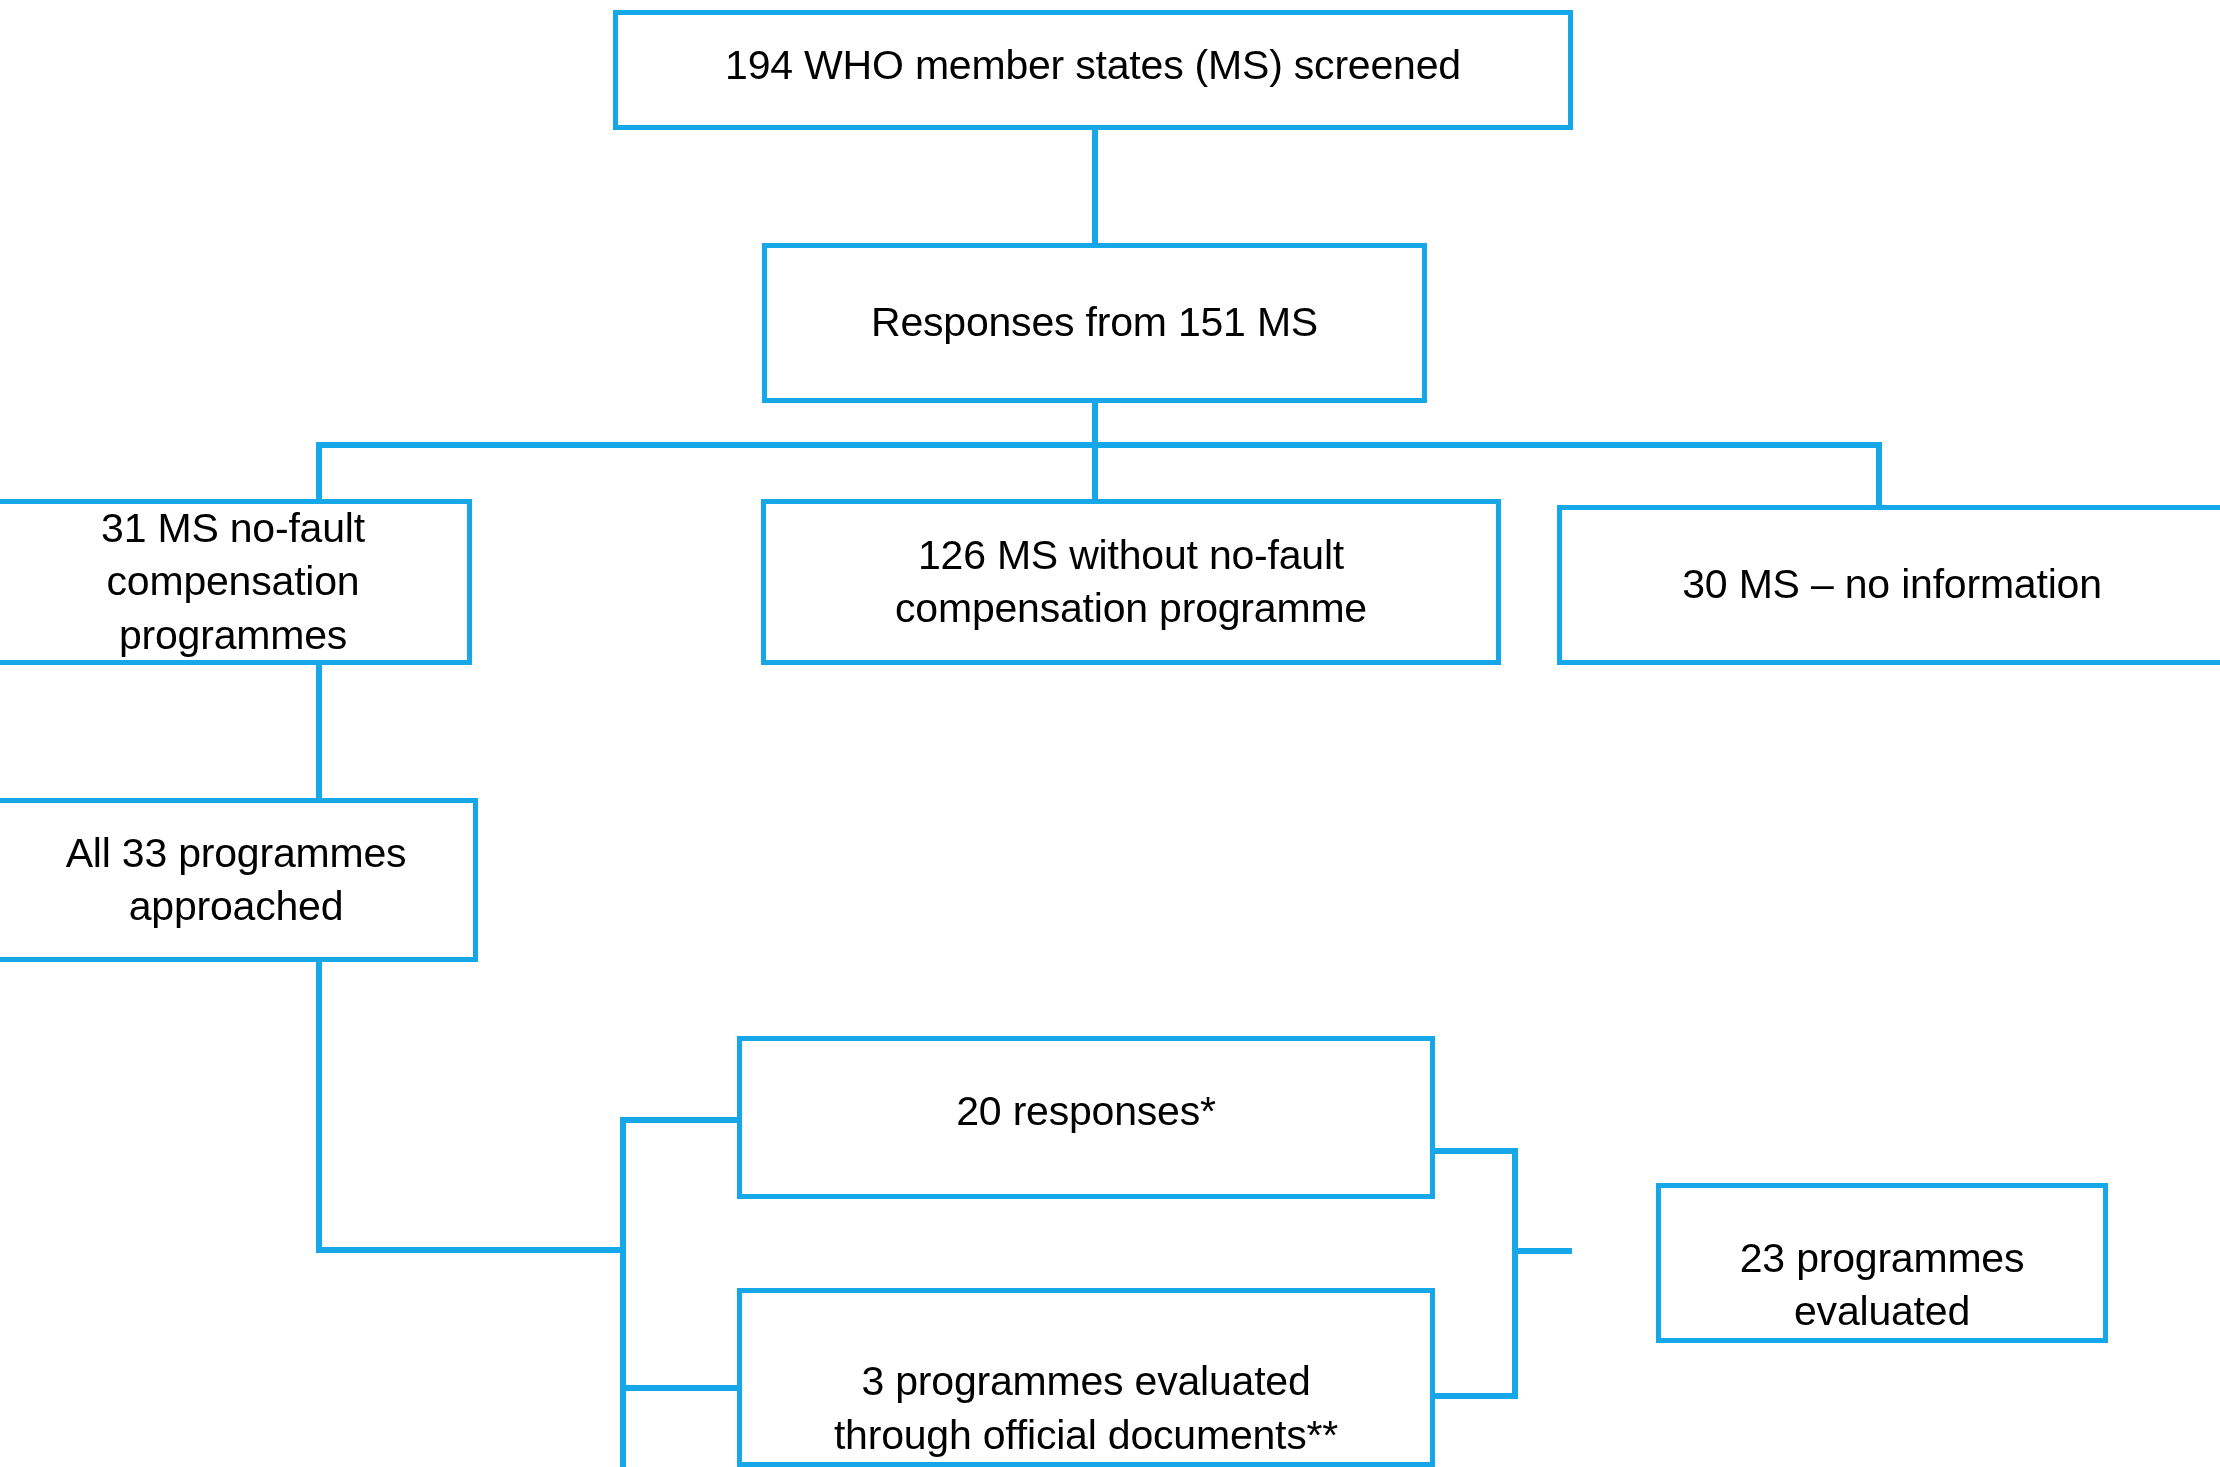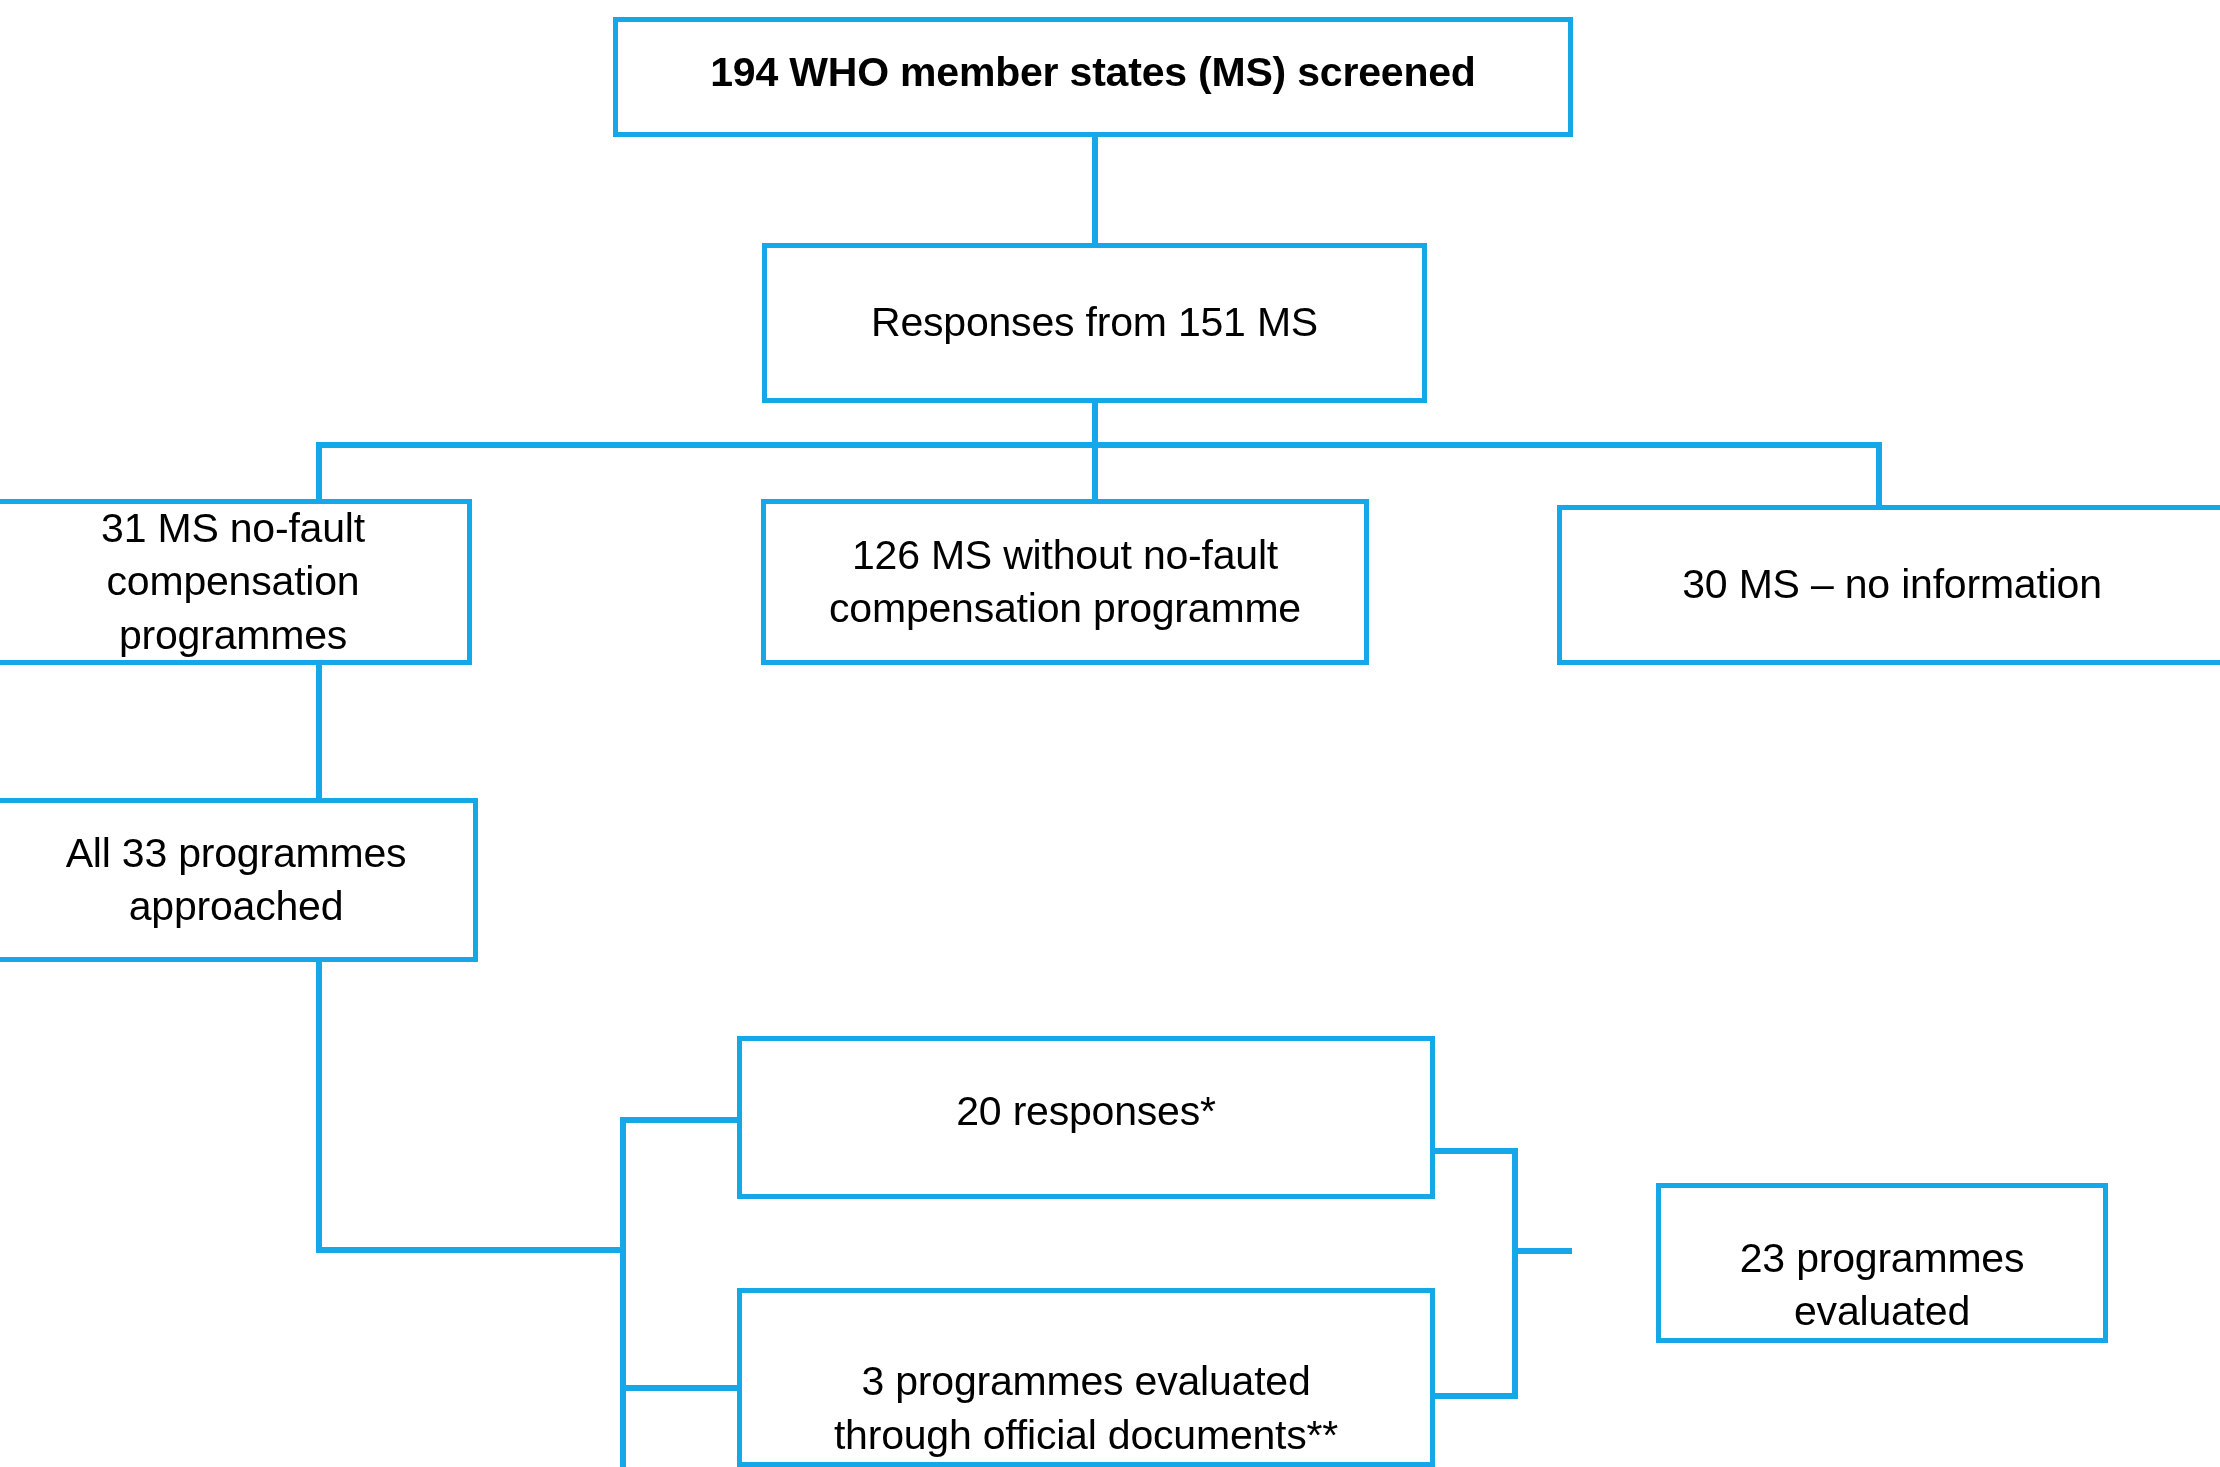--- a/index.html
+++ b/index.html
@@ -78,34 +78,34 @@
   <div class="conn h" style="left:620px; top:1385px; width:120px;"></div>
 
   <div class="conn h" style="left:1430px; top:1148px; width:88px;"></div>
 
   <div class="conn h" style="left:1430px; top:1393px; width:88px;"></div>
 
   <div class="conn v" style="left:1512px; top:1148px; height:251px;"></div>
 
   <div class="conn h" style="left:1512px; top:1248px; width:60px;"></div>
 
-  <div class="node top-text" style="left:613px; top:17px; width:960px; height:120px;font-weight:bold;">
+  <div class="node top-text" style="left:613px; top:10px; width:960px; height:120px;">
     <span class="txt">194 WHO member states (MS) screened</span>
   </div>
 
   <div class="node" style="left:762px; top:243px; width:665px; height:160px;text-align:right;">
     <span class="txt">Responses from 151 MS</span>
   </div>
 
   <div class="node" style="left:-6px; top:499px; width:478px; height:166px;">
     <span class="txt">31 MS no-fault
 compensation programmes</span>
   </div>
 
-  <div class="node" style="left:761px; top:499px; width:608px; height:166px;">
+  <div class="node" style="left:761px; top:499px; width:740px; height:166px;">
     <span class="txt">126 MS without no-fault
 compensation programme</span>
   </div>
 
   <div class="node" style="left:1557px; top:505px; width:670px; height:160px;">
     <span class="txt">30 MS – no information</span>
   </div>
 
   <div class="node" style="left:-6px; top:798px; width:484px; height:164px;">
     <span class="txt">All 33 programmes

